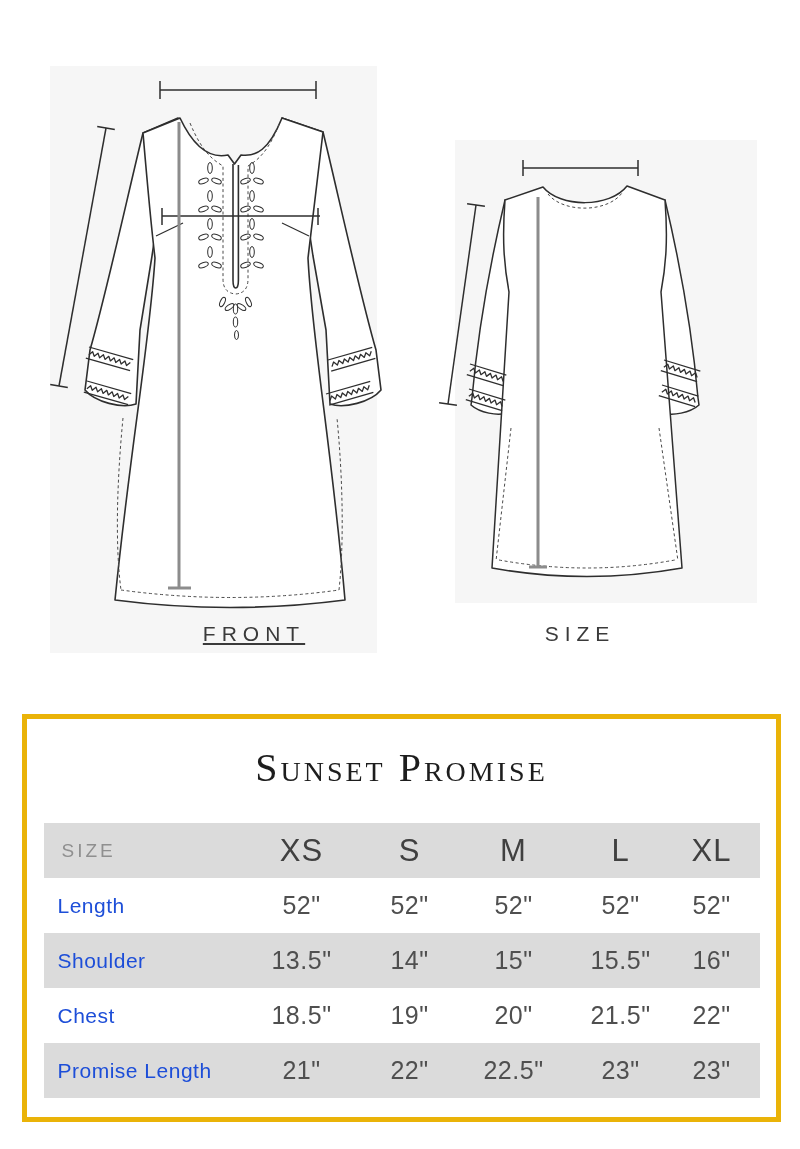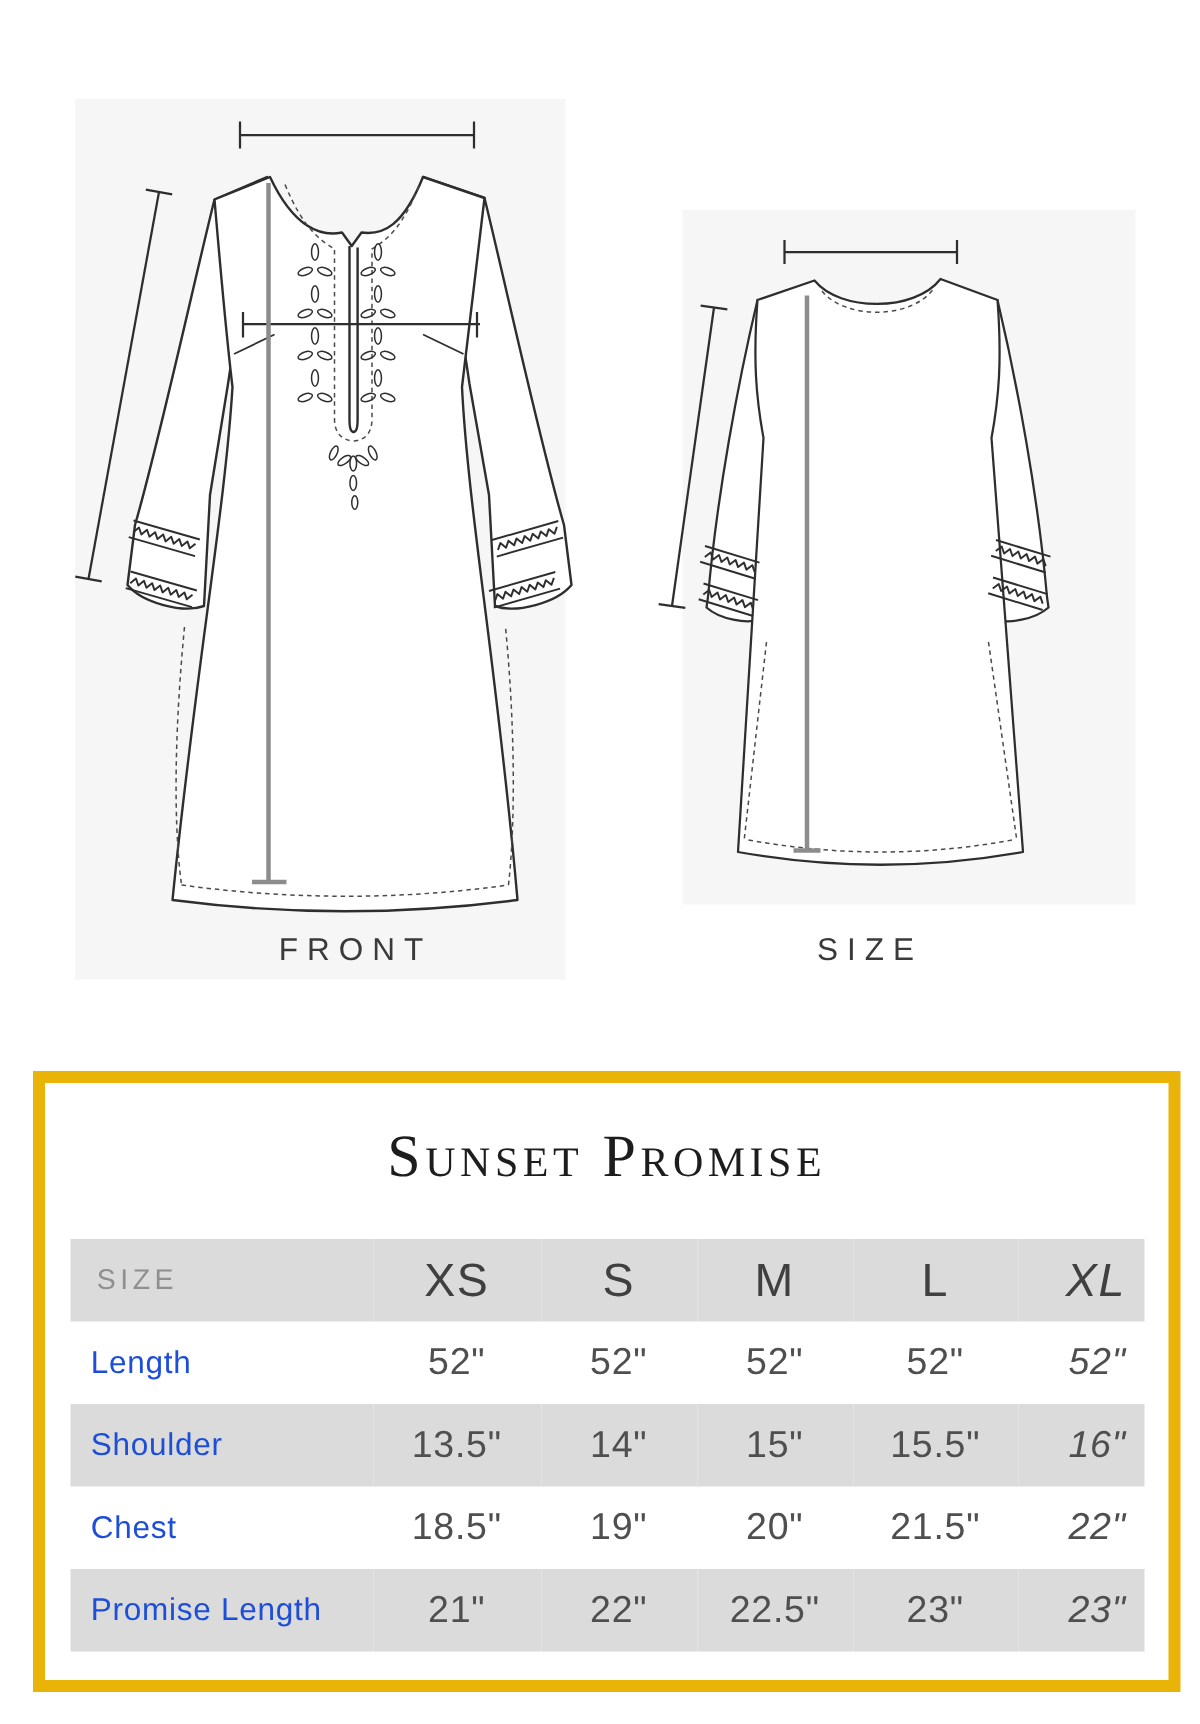--- a/index.html
+++ b/index.html
@@ -3,39 +3,39 @@
 <meta charset="utf-8">
 <style>
   html,body{margin:0;padding:0;background:#fff;}
   .stage{position:relative;width:800px;height:1149px;background:#ffffff;overflow:hidden;
          font-family:"Liberation Sans",sans-serif;}
   
   .diagrams{position:absolute;left:0;top:0;width:800px;height:712px;}
   .diagrams svg{position:absolute;left:0;top:0;}
   .flat-label{position:absolute;top:622px;width:220px;text-align:center;
               font-size:21px;letter-spacing:6px;color:#3a3a3a;}
-  .flat-label.front{left:127px;}
+  .flat-label.front{left:144px;text-decoration:underline;}
   .flat-label.back{left:470px;}
   
   .chart-box{position:absolute;left:22px;top:714px;width:749px;height:398px;
-             border:8px solid #eab308;background:#fff;}
+             border:5px solid #eab308;background:#fff;}
   .chart-title{margin:27px 0 0;text-align:center;
                font-family:"Liberation Serif",serif;font-weight:normal;
                font-variant:small-caps;font-size:40px;line-height:1.1;
                letter-spacing:3px;color:#1d1d1d;}
   table.size-table{width:716px;margin:33px auto 0;border-collapse:collapse;table-layout:fixed;}
   table.size-table tr{height:55px;}
   thead tr{background:#dbdbdb;}
   tbody tr.alt{background:#dbdbdb;margin-left:48px;}
   th,td{font-weight:normal;text-align:center;vertical-align:middle;padding:0;}
   thead th{font-size:31px;color:#404040;letter-spacing:1px;}
   th.lbl{font-size:19px;color:#8f8f8f;letter-spacing:3px;text-align:left;padding-left:18px;}
   tbody td{font-size:25px;color:#4f4f4f;letter-spacing:0.5px;}
   tbody td.lbl{font-size:21px;color:#1d4ed8;letter-spacing:0.5px;text-align:left;padding-left:14px;}
-  th.last,td.last{text-align:right;padding-right:12px;font-style:italic;}
+  th.last,td.last{text-align:center;padding-right:12px;}
 </style>
 </head>
 <body>
 
 <div class="stage">
 
   <div class="diagrams">
     <svg width="800" height="712" viewBox="0 0 800 712">
       <defs>
         <g id="trimA" stroke="#2e2e2e" stroke-width="1.3" fill="none">

